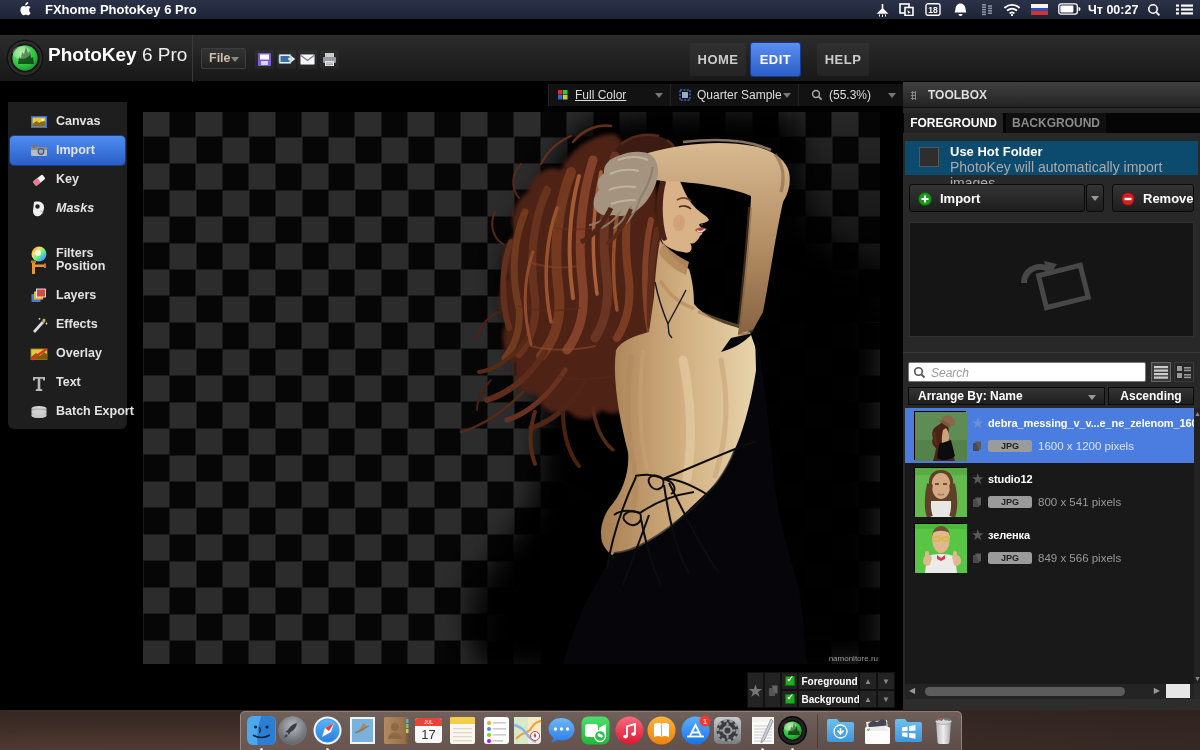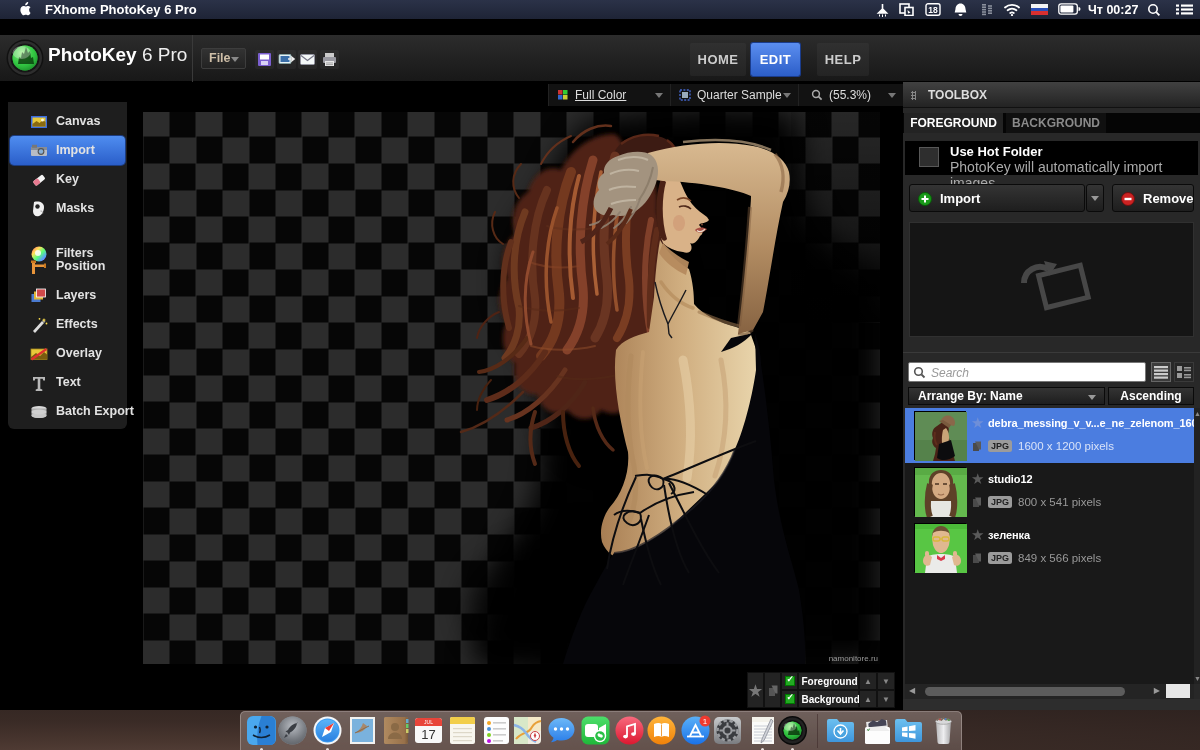--- a/index.html
+++ b/index.html
@@ -51,32 +51,32 @@
 
 
 #fgbg { left:620px; top:590px; width:152px; height:36px; }
 .fb-cell { position:absolute; background:#232323; border:1px solid #111; color:#fff; font-size:10px; font-weight:bold; }
 
 
 #rpanel { left:903px; top:82px; width:297px; height:628px; background:#282828; }
 #rp-head { left:0px; top:0px; width:297px; height:26px; background:linear-gradient(#414141,#232323); border-bottom:1px solid #111; color:#ddd; font-size:12px; font-weight:bold; line-height:26px; }
 #rp-tabs { left:0px; top:31px; width:297px; height:20px; background:#050505; }
 .rtab { position:absolute; top:0; height:20px; font-size:12px; font-weight:bold; text-align:center; line-height:20px; }
-#hotfolder { left:2px; top:59px; width:293px; height:34px; background:#000000; }
+#hotfolder { left:2px; top:59px; width:293px; height:34px; background:#0c4a6e; }
 .rbtn { position:absolute; background:linear-gradient(#343434,#1e1e1e); border:1px solid #0a0a0a; border-radius:3px; color:#fff; font-size:13px; font-weight:bold; }
 #droparea { left:6px; top:140px; width:285px; height:115px; background:#151515; border:1px solid #303030; }
 #searchrow { left:0; top:270px; width:297px; height:40px; }
 #searchbox { left:5px; top:9px; width:238px; height:20px; background:#fff; border-radius:2px; border:1px solid #777; }
 #arrangerow { left:0; top:305px; width:297px; height:19px; }
 #filelist { left:2px; top:326px; width:289px; height:276px; background:#191919; }
 .frow { position:absolute; left:0; width:289px; height:54px; }
 .fthumb { position:absolute; left:9px; top:3px; width:52px; height:49px; border:1px solid #000; }
 .ftitle { position:absolute; left:83px; top:9px; font-size:11px; font-weight:bold; color:#fff; white-space:nowrap; letter-spacing:-0.1px; }
 .fmeta { position:absolute; left:83px; top:32px; font-size:11.5px; color:#999; }
-.jpgbadge { display:inline-block; background:#9b9b9b; color:#222; font-size:9px; font-weight:bold; border-radius:2.5px; padding:1px 3px; margin-right:6px; position:relative; top:-1px; }
+.jpgbadge { display:inline-block; background:#9b9b9b; color:#222; font-size:9px; font-weight:bold; border-radius:2.5px; padding:1px 13px; margin-right:6px; position:relative; top:-1px; }
 .star { position:absolute; left:66px; top:8px; width:14px; height:14px; color:#5a5a5a; font-size:15px; line-height:14px; }
 .pagesic { position:absolute; left:67px; top:32px; width:11px; height:12px; color:#555; }
 #vscroll { left:291px; top:326px; width:6px; height:276px; background:#222; }
 #hscroll { left:2px; top:602px; width:289px; height:15px; background:#242424; }
 #rp-bottom { left:0; top:617px; width:297px; height:11px; background:#2d2d2d; }
 
 
 #desktop { left:0; top:710px; width:1200px; height:40px; background:radial-gradient(ellipse at 12% 130%, #5a443c 0%, #49362f 28%, #3a2b26 55%, #2f2320 100%); }
 #dock { left:240px; top:1px; width:722px; height:39px; background:linear-gradient(rgba(182,164,158,0.46),rgba(146,128,124,0.40)); border:1px solid rgba(230,220,218,0.35); border-bottom:none; border-radius:5px 5px 0 0; }
 .dicon { position:absolute; top:3px; width:31px; height:31px; }
@@ -421,21 +421,21 @@
       </div>
     <div class="sb-item" style="top:63px;">
         <svg class="ic" viewBox="0 0 18 18">
           <g transform="rotate(-38 9 9)">
             <rect x="3" y="6.5" width="12" height="5.5" rx="1.5" fill="#f4f4f4"></rect>
             <rect x="3" y="6.5" width="6" height="5.5" rx="1.5" fill="#e87a90"></rect>
           </g>
         </svg>
         <span class="lbl">Key</span>
       </div>
-    <div class="sb-item" style="top:92px;">
+    <div class="sb-item" style="top:92px;font-style:italic;">
         <svg class="ic" viewBox="0 0 18 18">
           <path d="M4 2 C9 0.5 14 2.5 14 7 c0 4-2 8-5 9 -3.5 1-6-1-6-5z" fill="#f0f0f0"></path>
           <circle cx="7.5" cy="6.5" r="2.2" fill="#222"></circle>
           <path d="M10.5 11 c1.5 0 2.5 1 2.2 2.5" stroke="#999" fill="none"></path>
         </svg>
         <span class="lbl">Masks</span>
       </div>
     <div class="sb-item" style="top:121px;margin-top:16px;">
         <svg class="ic" viewBox="0 0 18 18">
           <defs>

